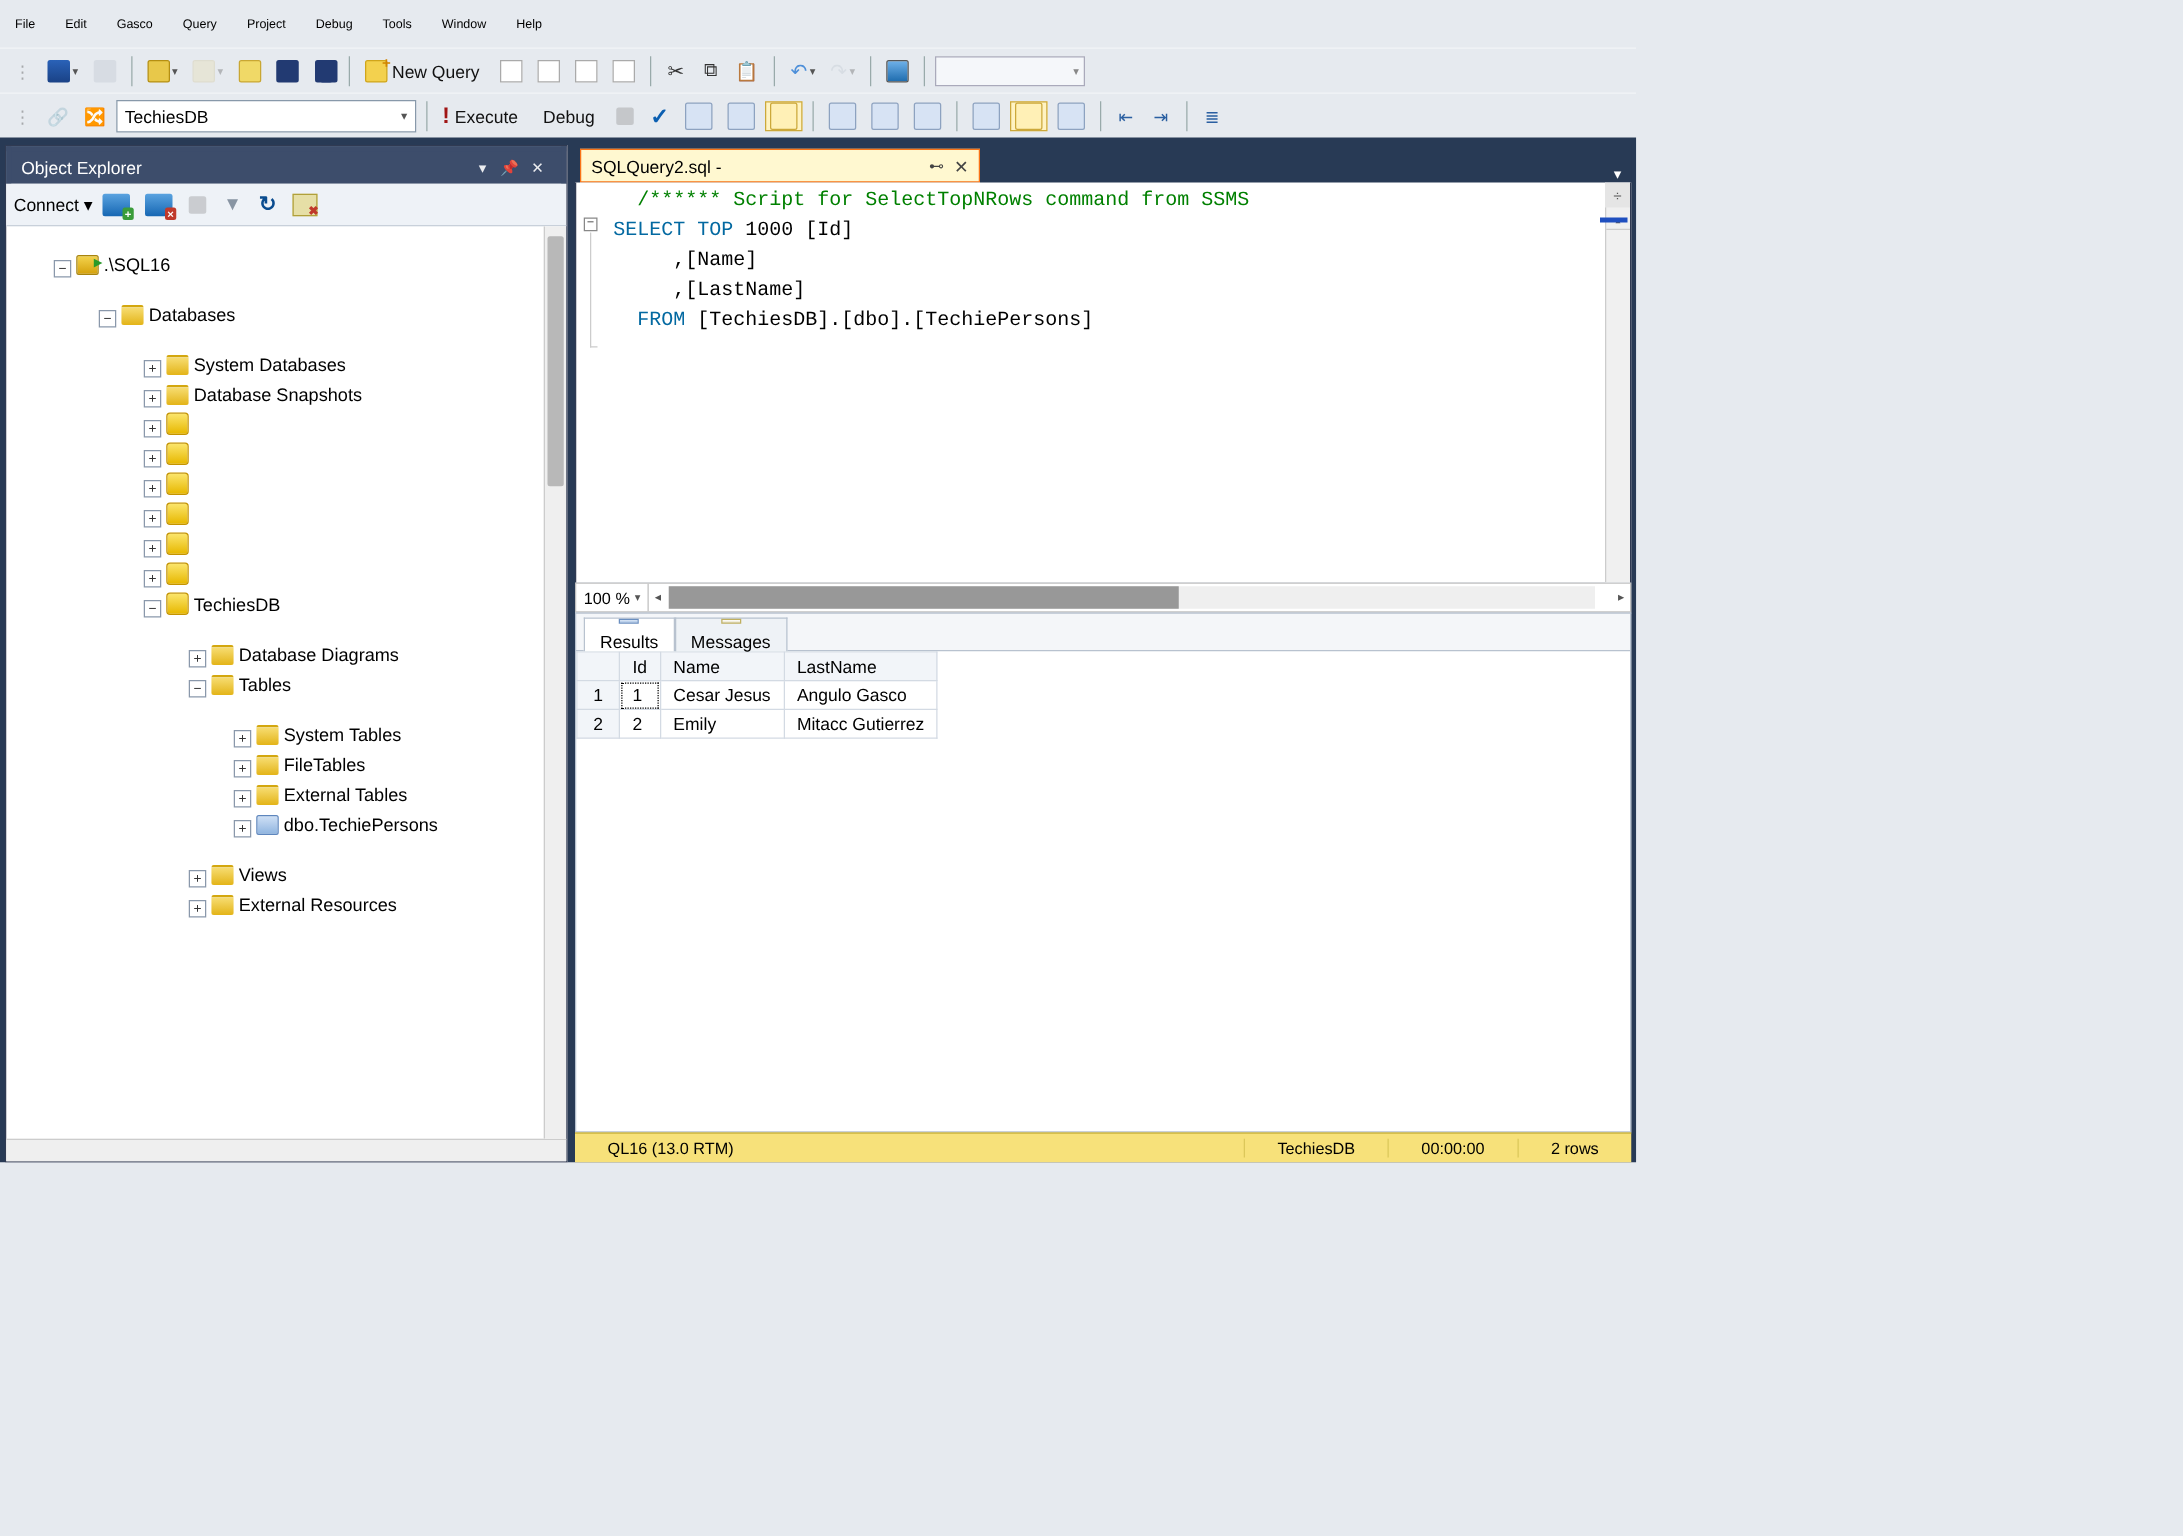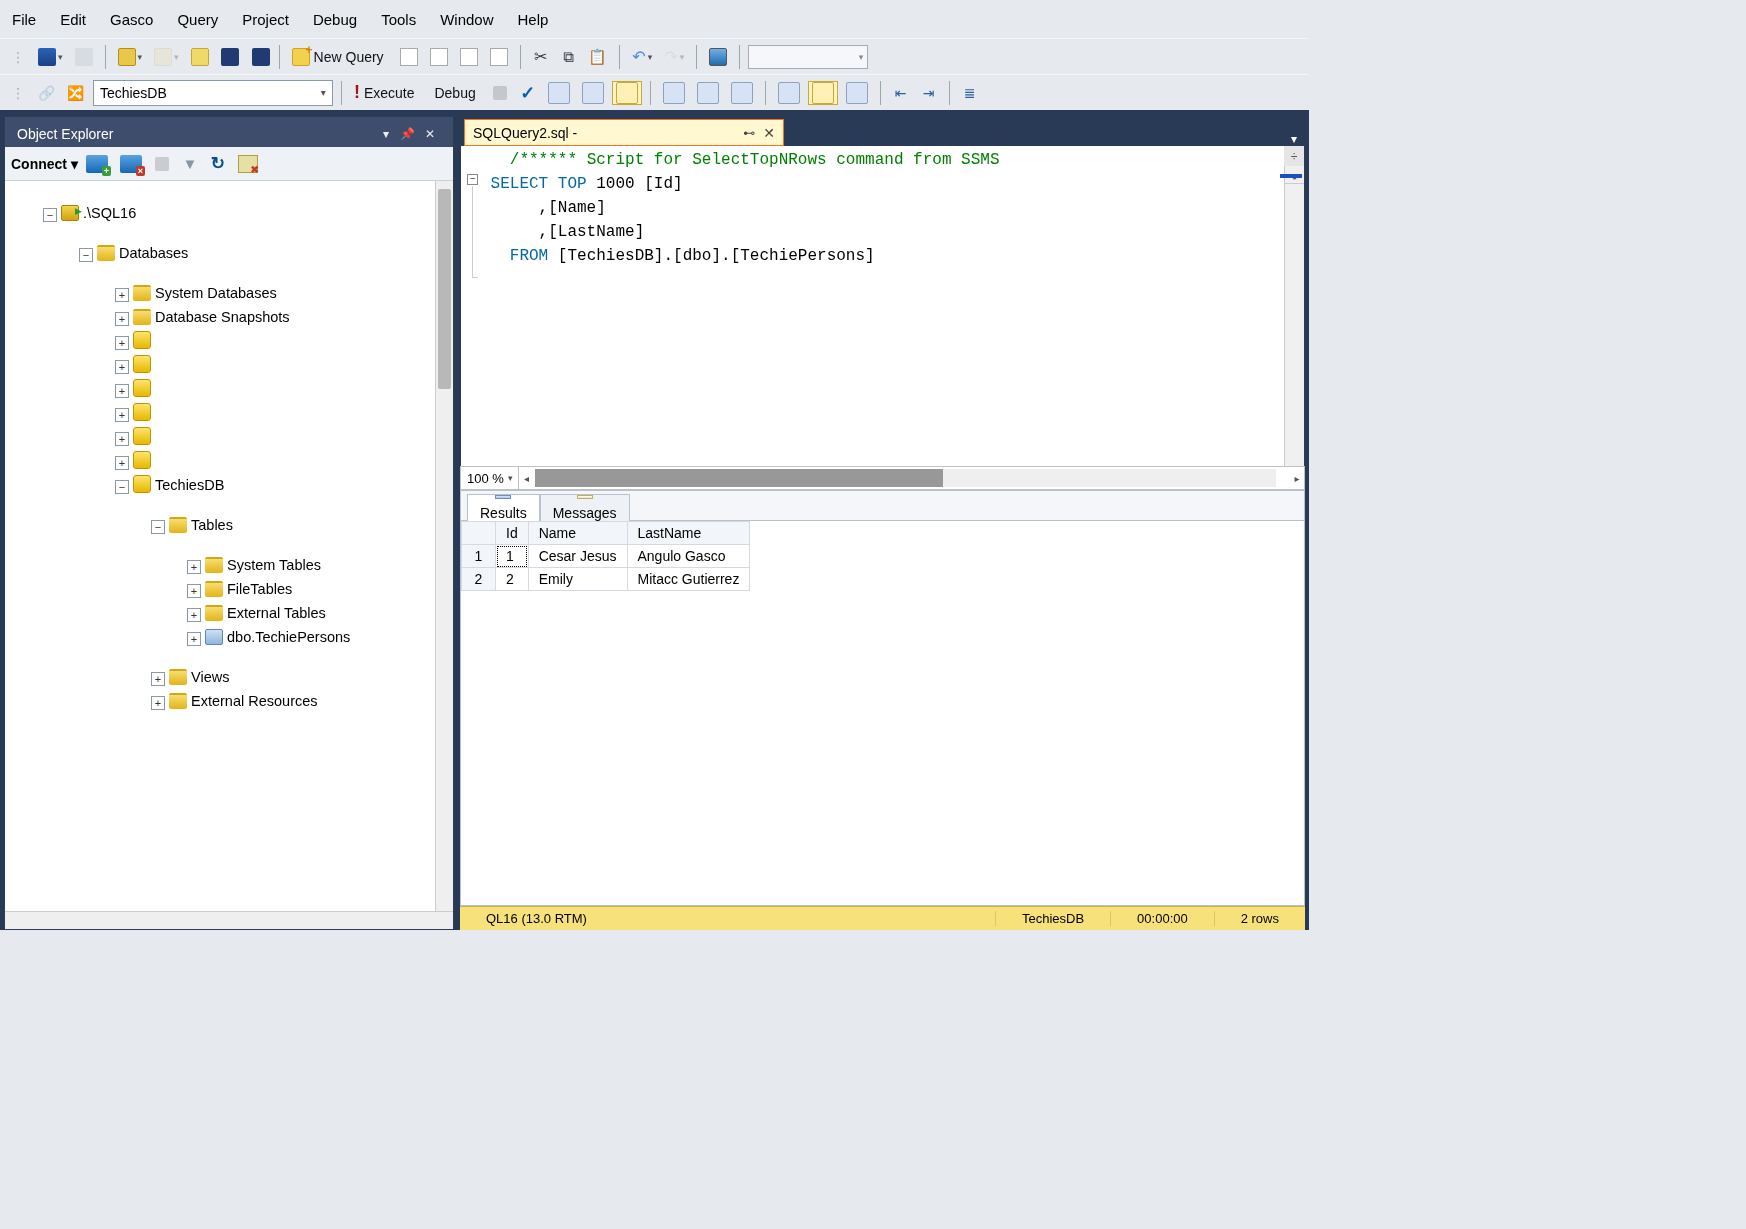--- a/index.html
+++ b/index.html
@@ -12,21 +12,21 @@
     width: 1309px;
     overflow: hidden;
   }
   
   .menubar {
     display: flex;
     align-items: center;
     gap: 24px;
     padding: 4px 12px;
     height: 38px;
-    font-size: 15px;
+    font-size: 10px;
     background: #e6eaef;
   }
   .menubar span { cursor: default; }
   
   .toolbar {
     display: flex;
     align-items: center;
     gap: 4px;
     padding: 2px 6px;
     height: 36px;
@@ -124,21 +124,21 @@
   }
   .panel-titlebar .spacer { flex: 1; }
   .panel-titlebar .winbtn { width:22px; text-align:center; font-size:12px; opacity:.9; }
   .panel-toolbar {
     height: 34px;
     display: flex; align-items: center;
     padding: 0 6px; gap: 4px;
     border-bottom: 1px solid #c8d0da;
     background: #eef2f7;
   }
-  .panel-toolbar .txt { font-size: 14px; font-weight: bold; }
+  .panel-toolbar .txt { font-size: 14px; }
   .tree {
     flex: 1;
     overflow: auto;
     padding: 4px 2px 4px 2px;
     font-size: 14.5px;
     position: relative;
   }
   .tree ul { list-style: none; margin:16px; padding:0 0 0 20px; }
   .tree li { white-space: nowrap; line-height: 24px; }
   .toggle {
@@ -423,20 +423,21 @@
                 <li><span class="toggle">+</span><span class="nicon folder"></span><span>System Databases</span></li>
                 <li><span class="toggle">+</span><span class="nicon folder"></span><span>Database Snapshots</span></li>
                 <li><span class="toggle">+</span><span class="nicon db"></span></li>
                 <li><span class="toggle">+</span><span class="nicon db"></span></li>
                 <li><span class="toggle">+</span><span class="nicon db"></span></li>
                 <li><span class="toggle">+</span><span class="nicon db"></span></li>
                 <li><span class="toggle">+</span><span class="nicon db"></span></li>
                 <li><span class="toggle">+</span><span class="nicon db"></span></li>
                 <li><span class="toggle">−</span><span class="nicon db"></span><span>TechiesDB</span>
                   <ul>
+                    <li><span class="toggle">+</span><span class="nicon folder"></span><span>Database Diagrams</span></li>
                     <li><span class="toggle">−</span><span class="nicon folder"></span><span>Tables</span>
                       <ul>
                         <li><span class="toggle">+</span><span class="nicon folder"></span><span>System Tables</span></li>
                         <li><span class="toggle">+</span><span class="nicon folder"></span><span>FileTables</span></li>
                         <li><span class="toggle">+</span><span class="nicon folder"></span><span>External Tables</span></li>
                         <li><span class="toggle">+</span><span class="nicon table"></span><span>dbo.TechiePersons</span></li>
                       </ul>
                     </li>
                     <li><span class="toggle">+</span><span class="nicon folder"></span><span>Views</span></li>
                     <li><span class="toggle">+</span><span class="nicon folder"></span><span>External Resources</span></li>

